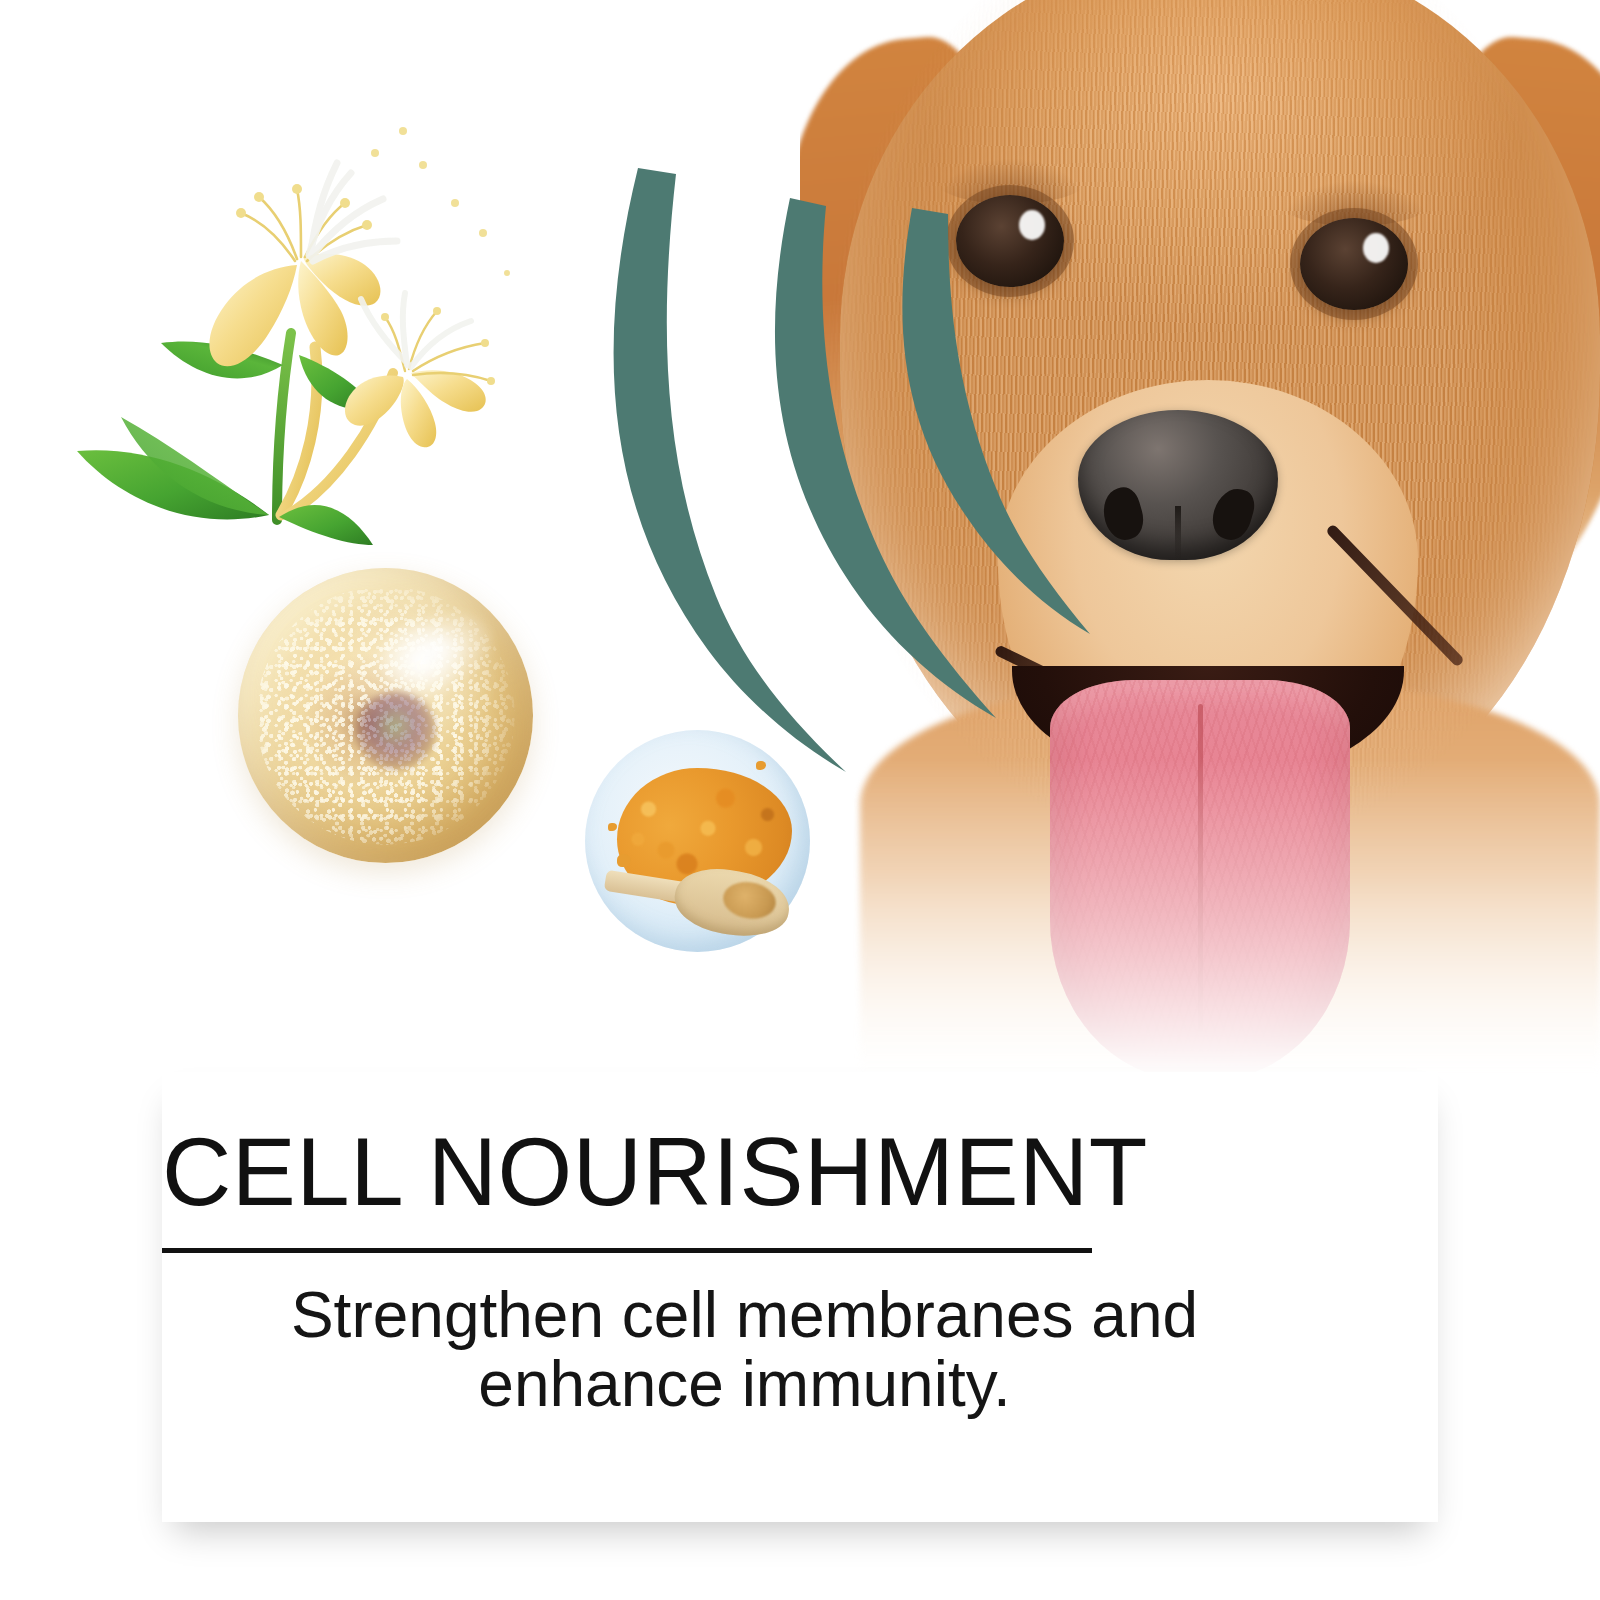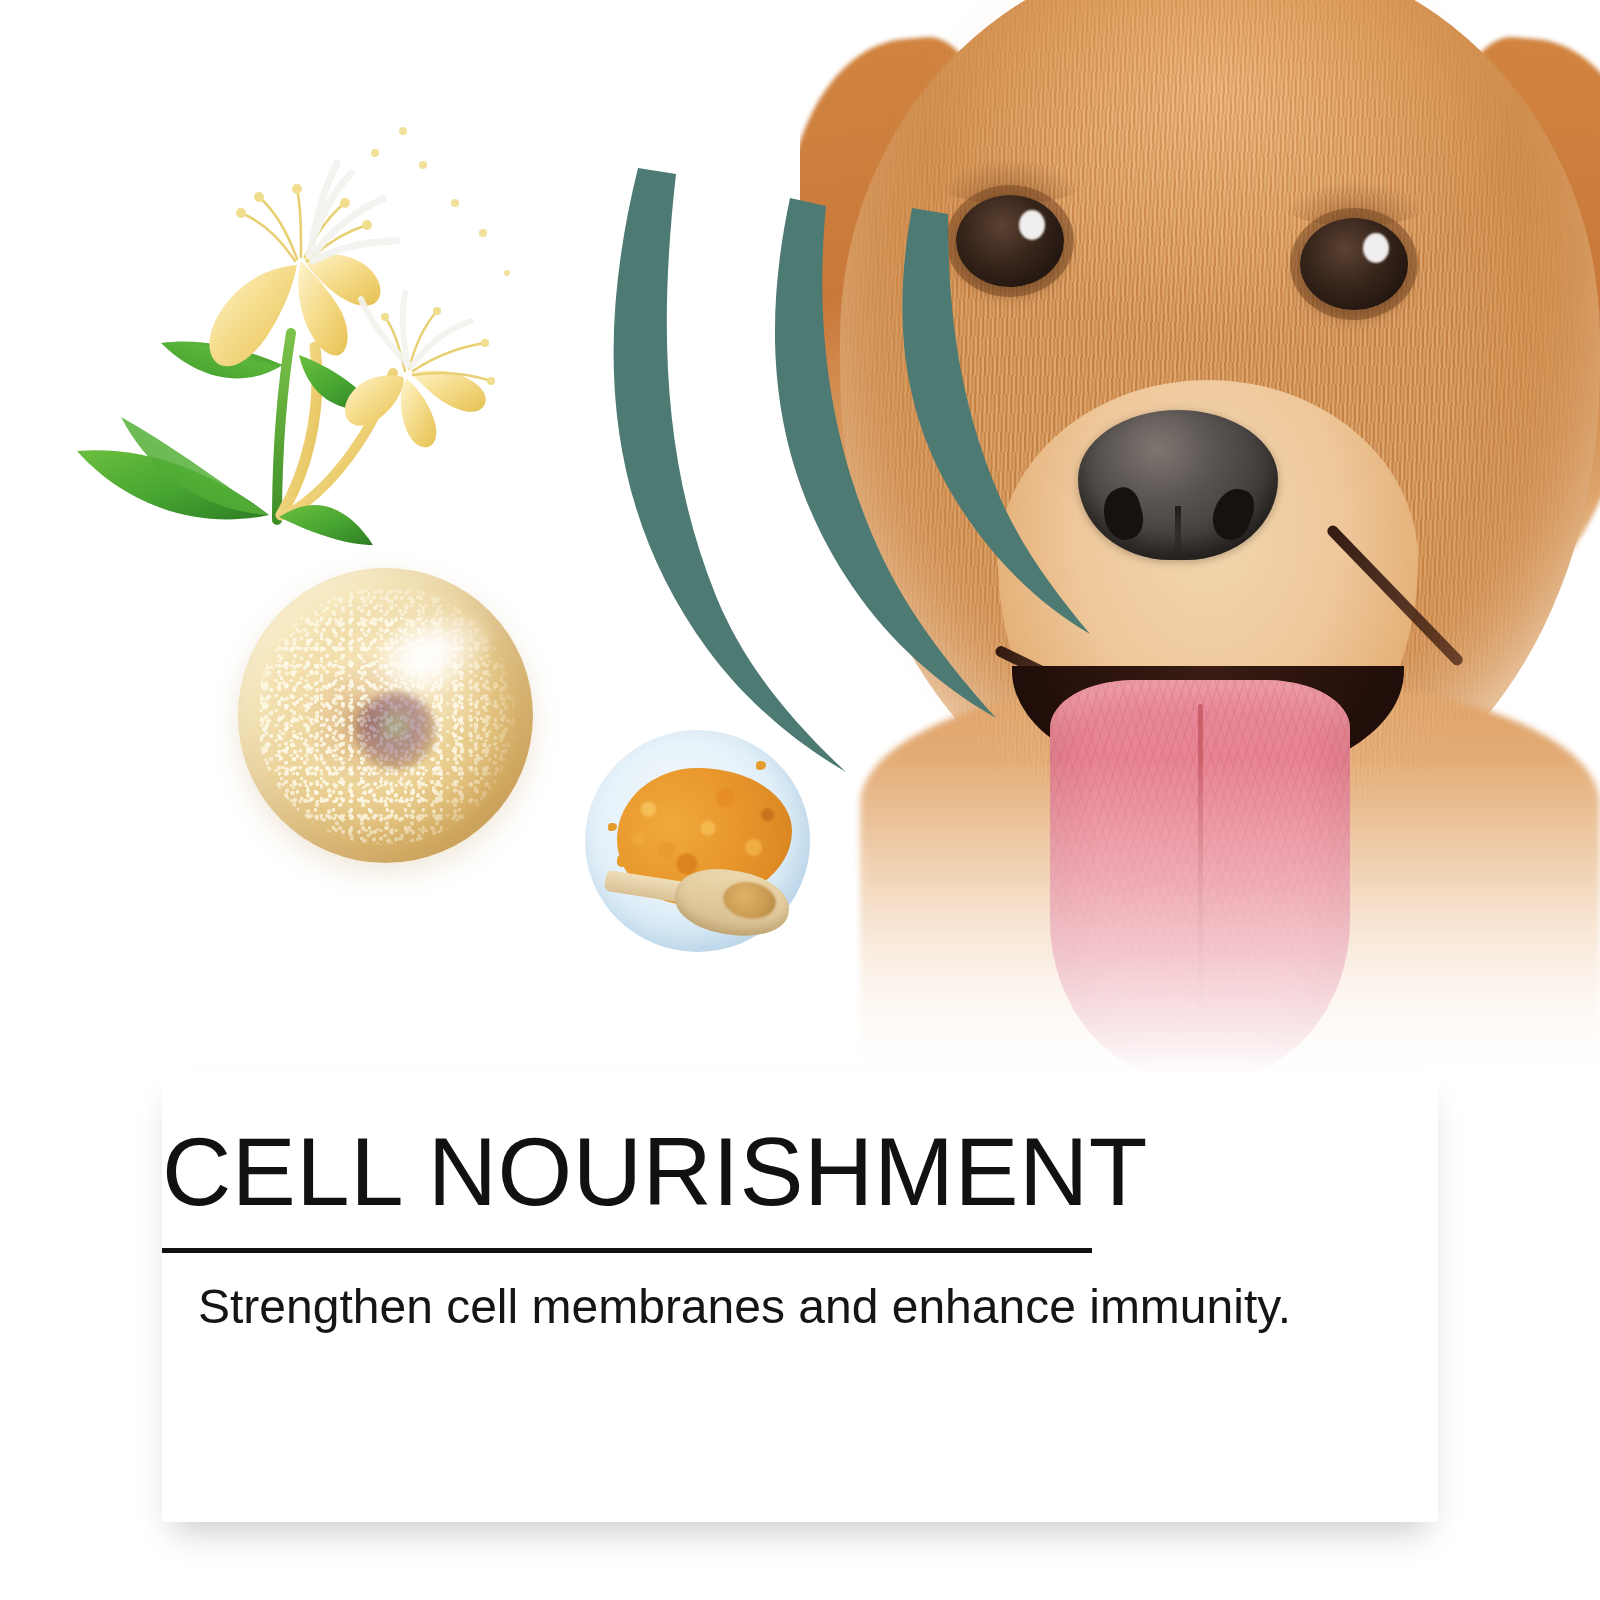--- a/index.html
+++ b/index.html
@@ -255,21 +255,21 @@
   .card-title {
     font-size:96px; line-height:1.0; font-weight:400; letter-spacing:.5px;
     color:#111111; white-space:nowrap;
     font-family:"Liberation Sans", sans-serif;
   }
   .card-divider {
     width:930px; height:5px; background:#111111; margin-top:28px;
   }
   .card-subtitle {
     margin-top:28px; width:1165px; text-align:center;
-    font-size:48px; line-height:1.08; font-weight:400; color:#151515;
+    font-size:64px; line-height:1.08; font-weight:400; color:#151515;
     font-family:"Liberation Sans", sans-serif;
   }
 </style>
 </head>
 <body>
 
 <div class="poster">
 
   <div class="dog-photo">
     <div class="dog-inner">

